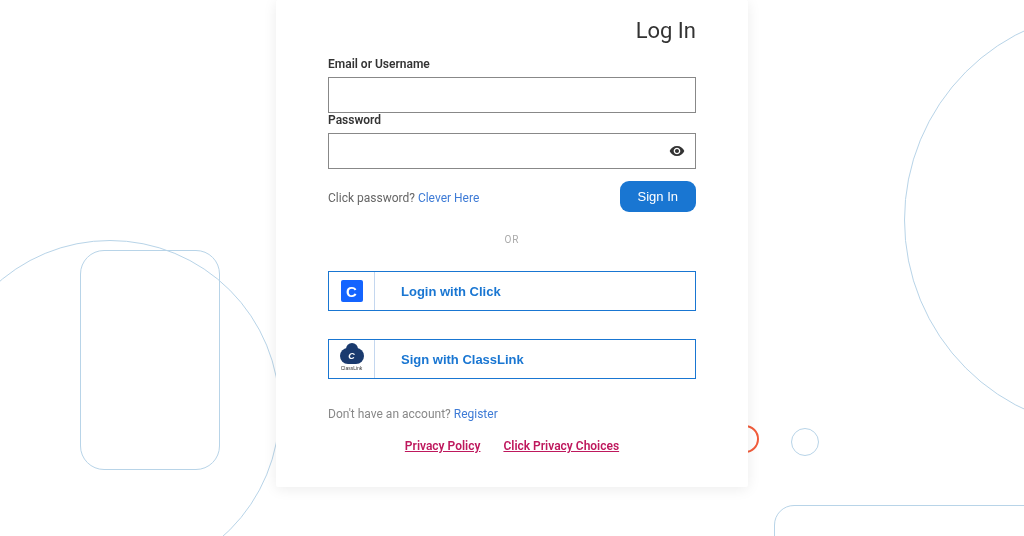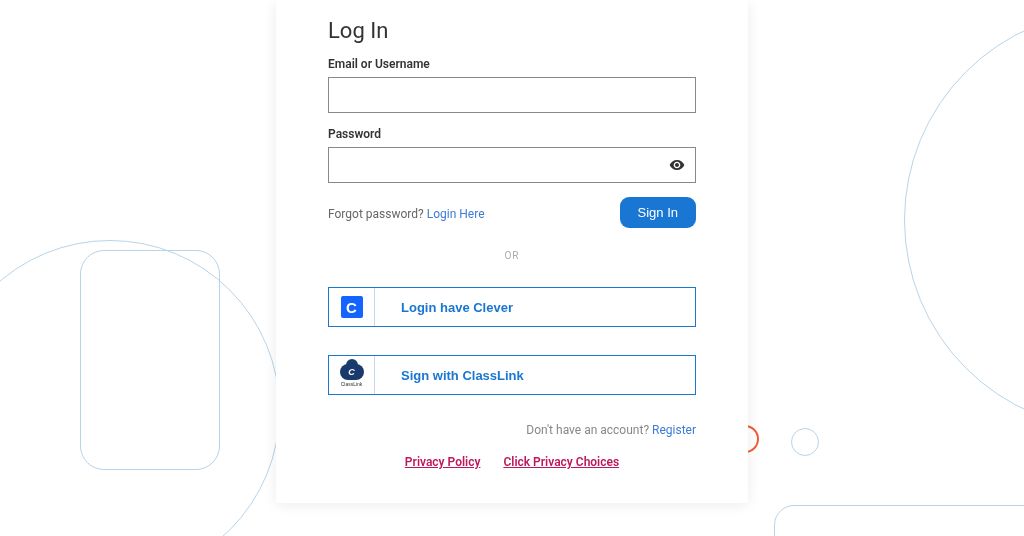--- a/index.html
+++ b/index.html
@@ -54,27 +54,27 @@
       position: relative;
       z-index: 1;
       width: 472px;
       margin: 0 auto;
       background: #fff;
       box-shadow: 0 2px 14px rgba(0,0,0,0.08);
       padding: 18px 52px 34px;
       border-radius: 2px;
     }
     .card h1 {
-      text-align: left;
+      text-align: right;
       font-size: 22px;
       font-weight: 400;
       color: #333;
       margin-bottom: 14px;
     }
-    .field-group { margin-bottom: 14px; }
+    .field-group { }
     .label {
       font-size: 12px;
       font-weight: 600;
       color: #333;
       display: block;
       margin-bottom: 6px;
     }
     .input-wrap { position: relative; }
     .text-input {
       width: 100%;
@@ -191,21 +191,21 @@
       top: -5px; left: 6px;
     }
     .classlink-inner {
       position: relative; z-index: 1;
       color: #fff; font-size: 9px; font-weight: 700; font-style: italic;
     }
     .classlink-text {
       font-size: 5px; color: #333; margin-top: 1px;
     }
     .bottom-row {
-      text-align: right;
+      text-align: left;
       font-size: 12px;
       color: #888;
       margin-top: 4px;
       margin-bottom: 18px;
     }
     .register-link {
       color: #3e7bd6;
       text-decoration: none;
       cursor: pointer;
     }
@@ -250,36 +250,36 @@
       <span class="eye-icon">
         <svg width="16" height="16" viewBox="0 0 24 24" fill="#333">
             <path d="M12 4.5C7 4.5 2.73 7.61 1 12c1.73 4.39 6 7.5 11 7.5s9.27-3.11 11-7.5c-1.73-4.39-6-7.5-11-7.5zM12 17c-2.76 0-5-2.24-5-5s2.24-5 5-5 5 2.24 5 5-2.24 5-5 5zm0-8c-1.66 0-3 1.34-3 3s1.34 3 3 3 3-1.34 3-3-1.34-3-3-3z"></path>
           </svg>
       </span>
     </div>
   </div>
 
   <div class="row-forgot">
     <div>
-      <span class="forgot-text">Forgot password? </span><a class="forgot-link">Login Here</a>
+      <span class="forgot-text">Click password? </span><a class="forgot-link">Clever Here</a>
     </div>
     <button class="signin-btn">Sign In</button>
   </div>
 
   <div class="divider">
     <div class="divider-line"></div>
     <span class="divider-text">OR</span>
     <div class="divider-line"></div>
   </div>
 
   <button class="sso-btn">
     <span class="sso-icon-box">
       <span class="clever-icon">C</span>
     </span>
-    <span class="sso-label">Login have Clever</span>
+    <span class="sso-label">Login with Click</span>
   </button>
 
   <button class="sso-btn">
     <span class="sso-icon-box">
       <span class="classlink-icon-wrap">
         <span class="classlink-cloud">
             <span class="classlink-inner">C</span>
           </span>
         <span class="classlink-text">ClassLink</span>
       </span>

